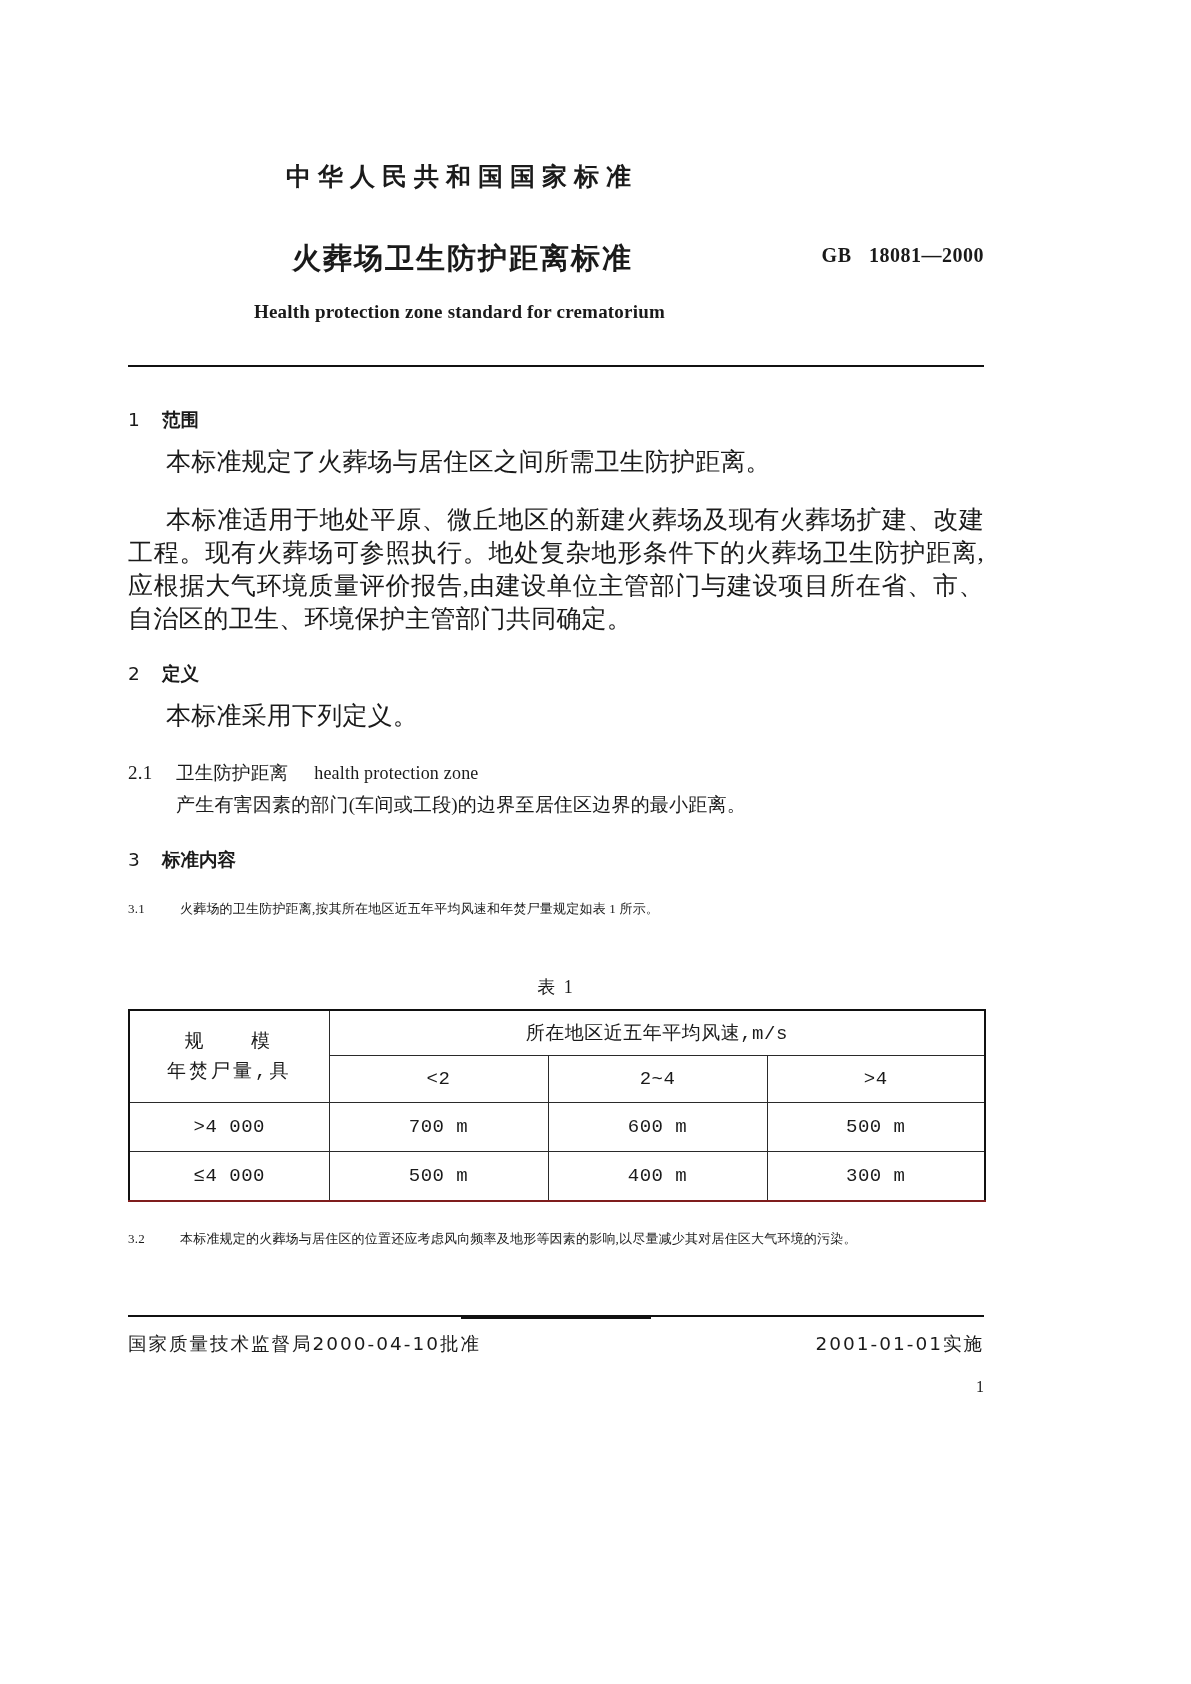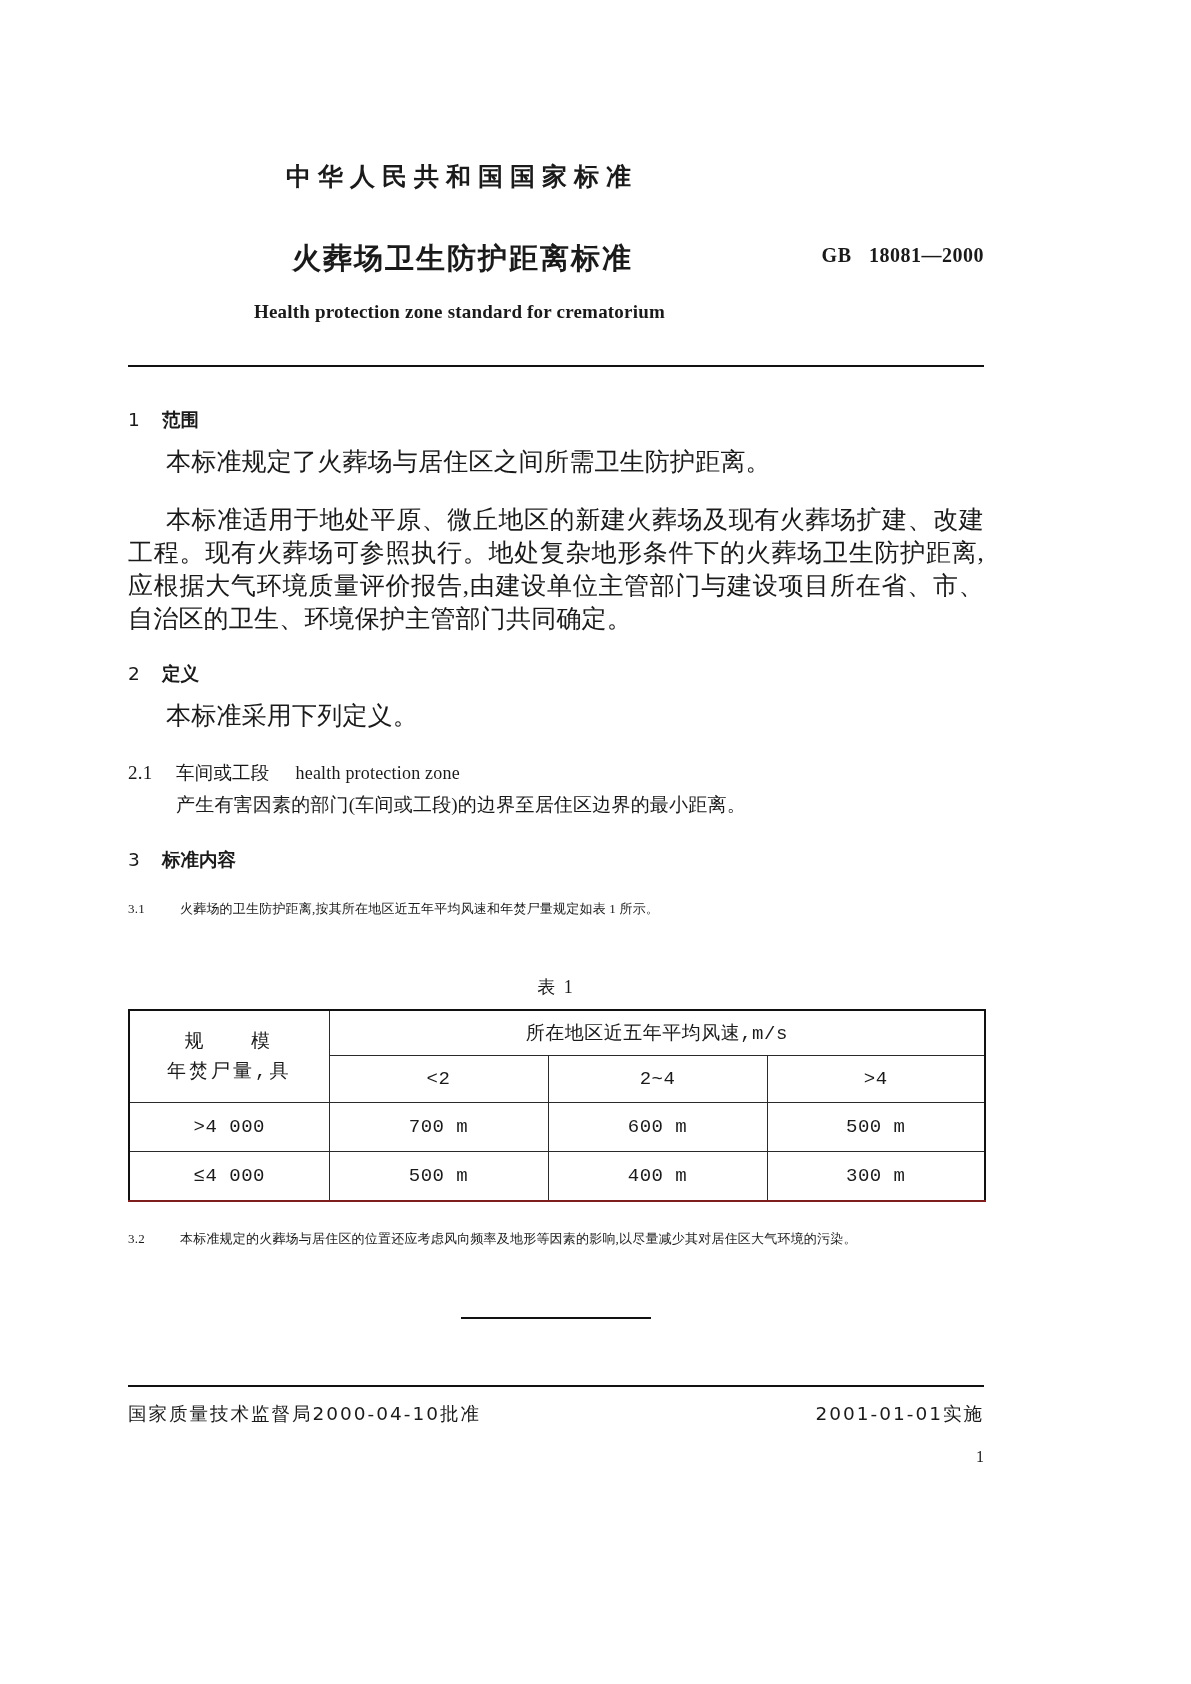--- a/index.html
+++ b/index.html
@@ -171,21 +171,21 @@
   .rule-end {
     width: 190px;
     margin: 62px auto 0 auto;
     border-top: 2px solid #111;
   }
 
   
   .footer {
     position: absolute;
     left: 128px;
-    top: 1385px;
+    top: 1315px;
     width: 856px;
   }
   .footer-rule { border-top: 2px solid #111; }
   .footer-row {
     display: flex;
     justify-content: space-between;
     align-items: baseline;
     margin-top: 14px;
     font-family: "DejaVu Sans", "Liberation Sans", sans-serif;
     font-size: 18.5px;
@@ -227,21 +227,21 @@
       </div>
       <p class="para">本标准规定了火葬场与居住区之间所需卫生防护距离。</p>
       <p class="para">本标准适用于地处平原、微丘地区的新建火葬场及现有火葬场扩建、改建工程。现有火葬场可参照执行。地处复杂地形条件下的火葬场卫生防护距离,应根据大气环境质量评价报告,由建设单位主管部门与建设项目所在省、市、自治区的卫生、环境保护主管部门共同确定。</p>
 
       <div class="clause-head">
         <span class="num">2</span><span>定义</span>
       </div>
       <p class="para">本标准采用下列定义。</p>
 
       <div class="subclause">
-        <span class="num">2.1</span><span class="term-cn">车间或工段</span><span class="term-en">health protection zone</span>
+        <span class="num">2.1</span><span class="term-cn">卫生防护距离</span><span class="term-en">health protection zone</span>
       </div>
       <div class="subclause-def">产生有害因素的部门(车间或工段)的边界至居住区边界的最小距离。</div>
 
       <div class="clause-head">
         <span class="num">3</span><span>标准内容</span>
       </div>
 
       <div class="para-numbered">
         <span class="num">3.1</span><span>火葬场的卫生防护距离,按其所在地区近五年平均风速和年焚尸量规定如表 1 所示。</span>
       </div>

